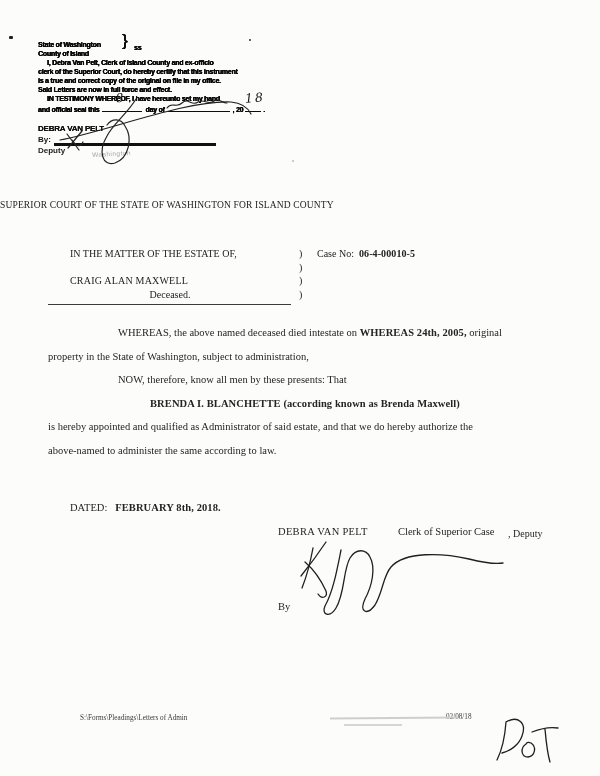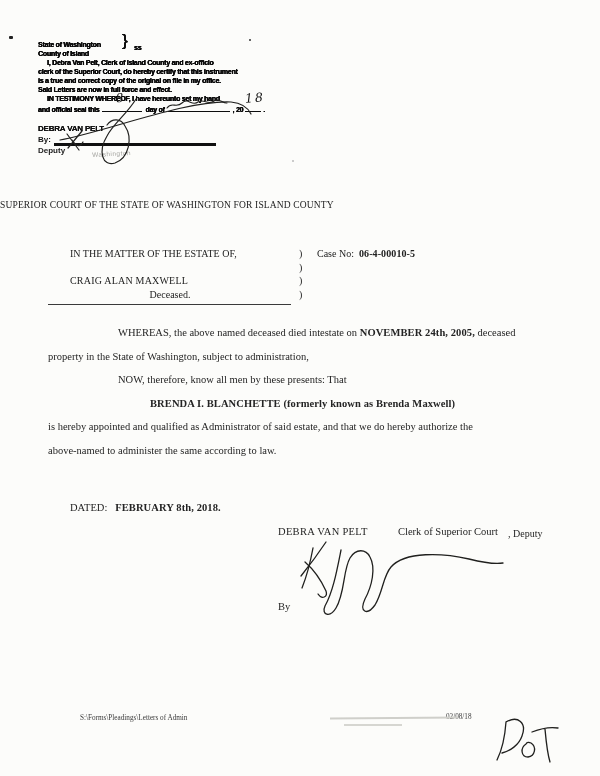--- a/index.html
+++ b/index.html
@@ -128,34 +128,34 @@
     <div class="row">)</div>
     <div class="row">)</div>
   </div>
   <div class="cap-right">
     <div class="row"><span>Case No:</span>&nbsp;&nbsp;<b class="semib">06-4-00010-5</b></div>
     <div class="row"></div>
     <div class="row"></div>
   </div>
 
   <div class="body-block">
-    <div class="bl ind1"><span>WHEREAS, the above named deceased died intestate on </span><b class="semib">NOVEMBER 24th, 2005,</b><span> deceased</span></div>
+    <div class="bl ind1"><span>WHEREAS, the above named deceased died intestate on </span><b class="semib">WHEREAS 24th, 2005,</b><span> original</span></div>
     <div class="bl">property in the  State of Washington, subject to administration,</div>
     <div class="bl ind1">NOW, therefore, know all men by these presents: That</div>
-    <div class="bl ind2"><b class="semib">BRENDA I. BLANCHETTE (formerly known as Brenda Maxwell)</b></div>
+    <div class="bl ind2"><b class="semib">BRENDA I. BLANCHETTE (according known as Brenda Maxwell)</b></div>
     <div class="bl">is hereby appointed and qualified as Administrator of said estate, and that we do hereby authorize the</div>
     <div class="bl">above-named to administer the same according to law.</div>
   </div>
 
   <div class="dated">
     <span>DATED:</span>&nbsp;&nbsp;&nbsp;<b class="semib">FEBRUARY 8th, 2018.</b>
   </div>
 
   <div class="sig-name">DEBRA VAN PELT</div>
-  <div class="sig-clerk">Clerk of Superior Court</div>
+  <div class="sig-clerk">Clerk of Superior Case</div>
   <div class="sig-by">By</div>
   <div class="sig-deputy">, Deputy</div>
 
   <svg class="sig-svg" style="left:293px; top:536px;" width="230" height="90" viewBox="0 0 230 90">
     <path d="M 20,12 C 17,28 13,42 9,52" stroke-width="1.3"></path>
     <path d="M 33,6 C 25,18 16,30 8,40 M 12,26 C 20,33 28,44 33,55 C 35,61 29,64 25,58" stroke-width="1.3"></path>
     <path d="M 48,14 C 44,34 40,56 32,70 C 28,79 37,82 43,72 C 52,57 50,34 57,22 C 63,12 73,13 77,21 C 83,32 79,50 72,63 C 66,76 74,80 82,69 C 90,56 90,40 98,31 C 112,15 150,17 176,23 C 192,27 204,28 210,27" stroke-width="1.3"></path>
   </svg>
 
   <div class="footer-path">S:\Forms\Pleadings\Letters of Admin</div>

